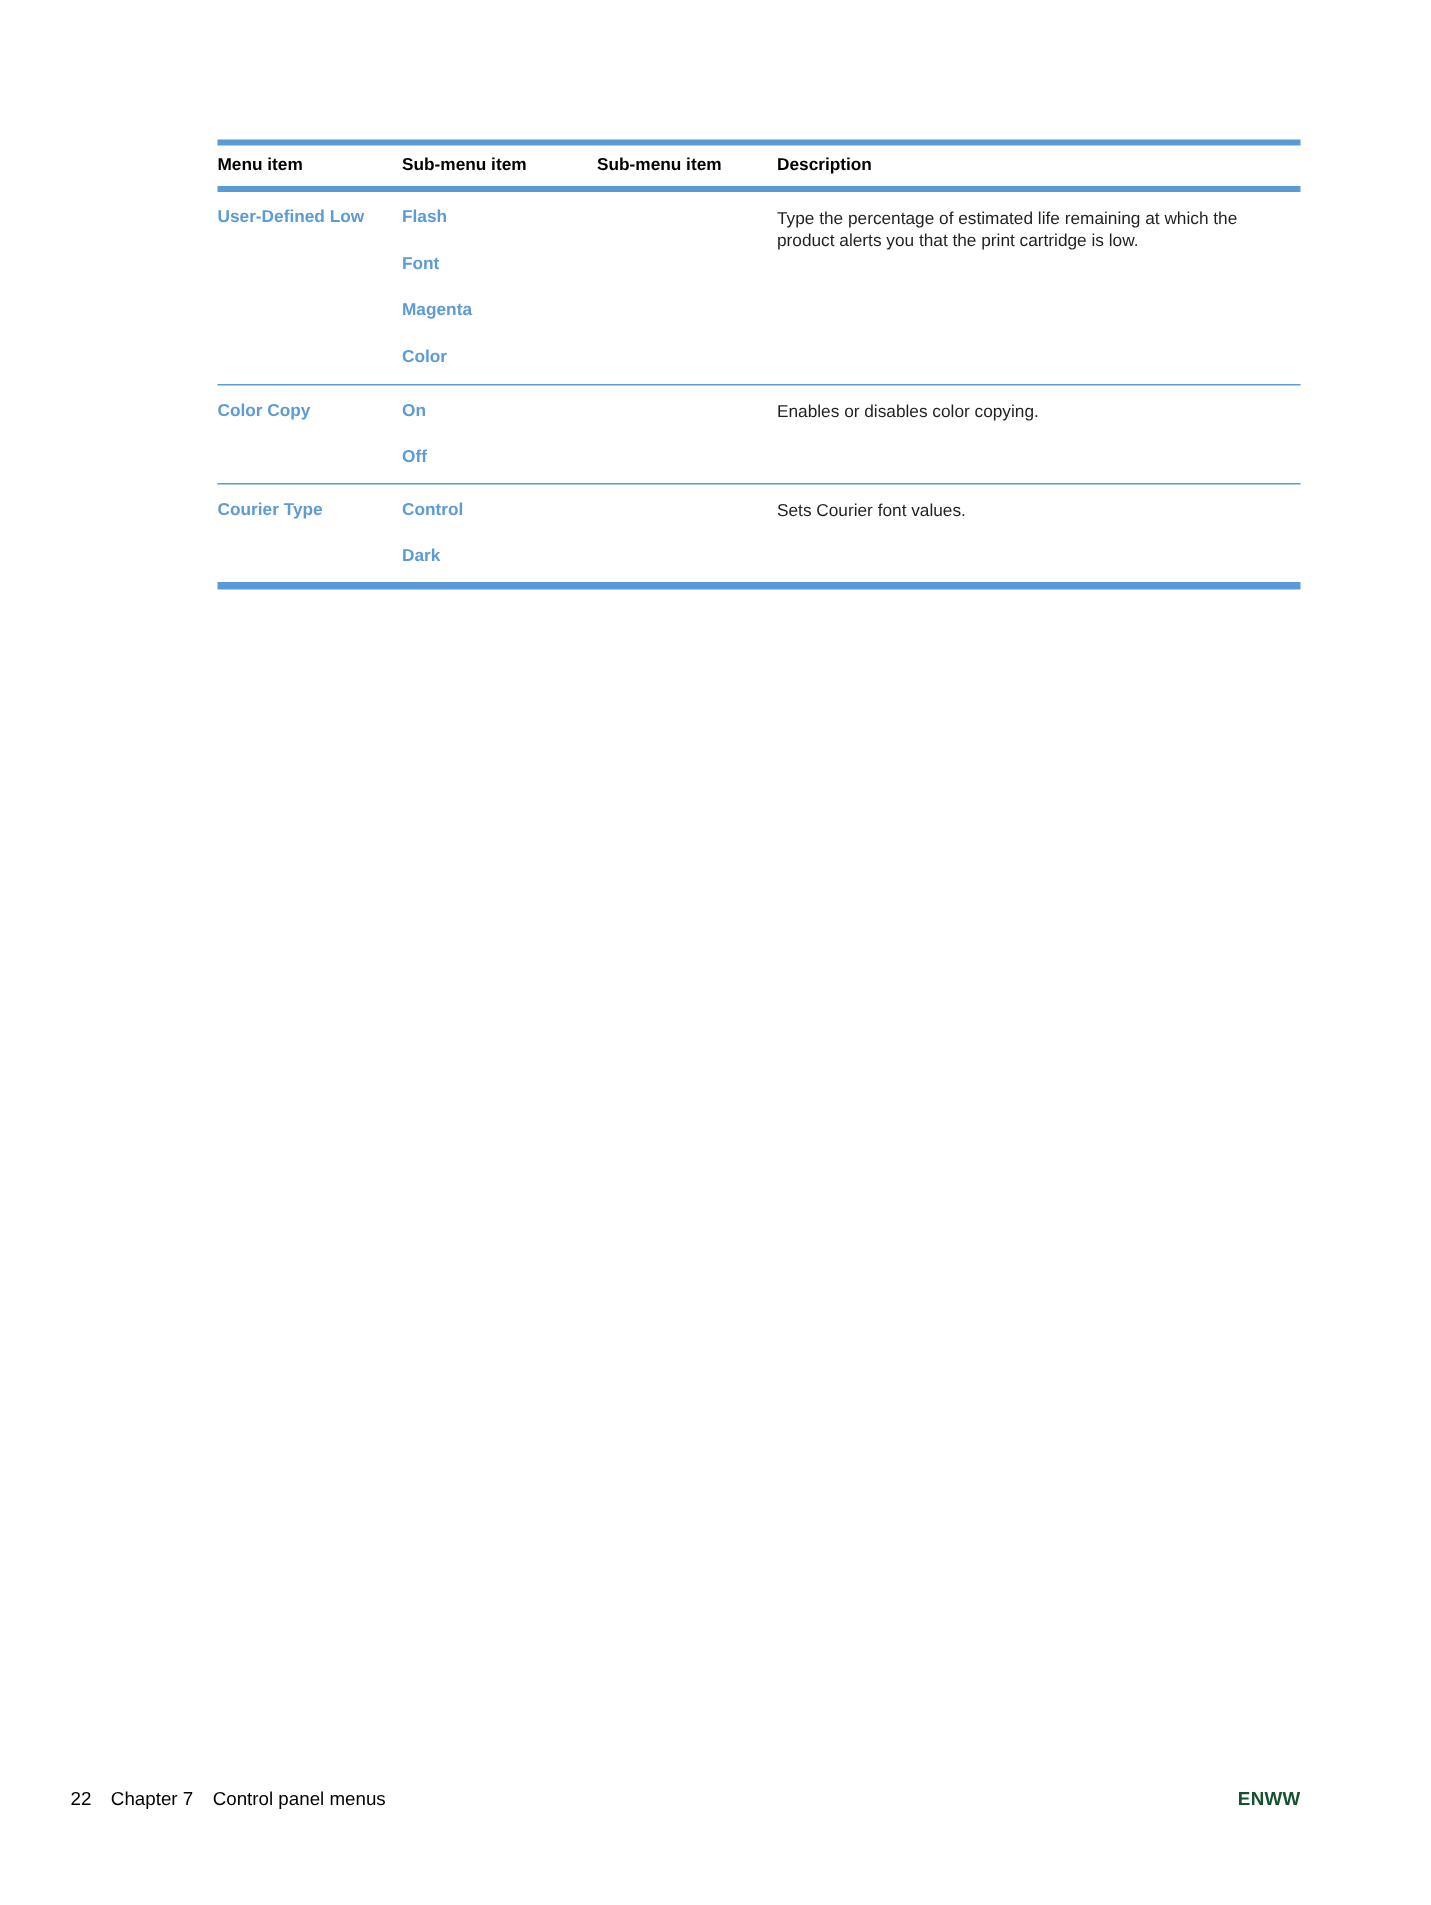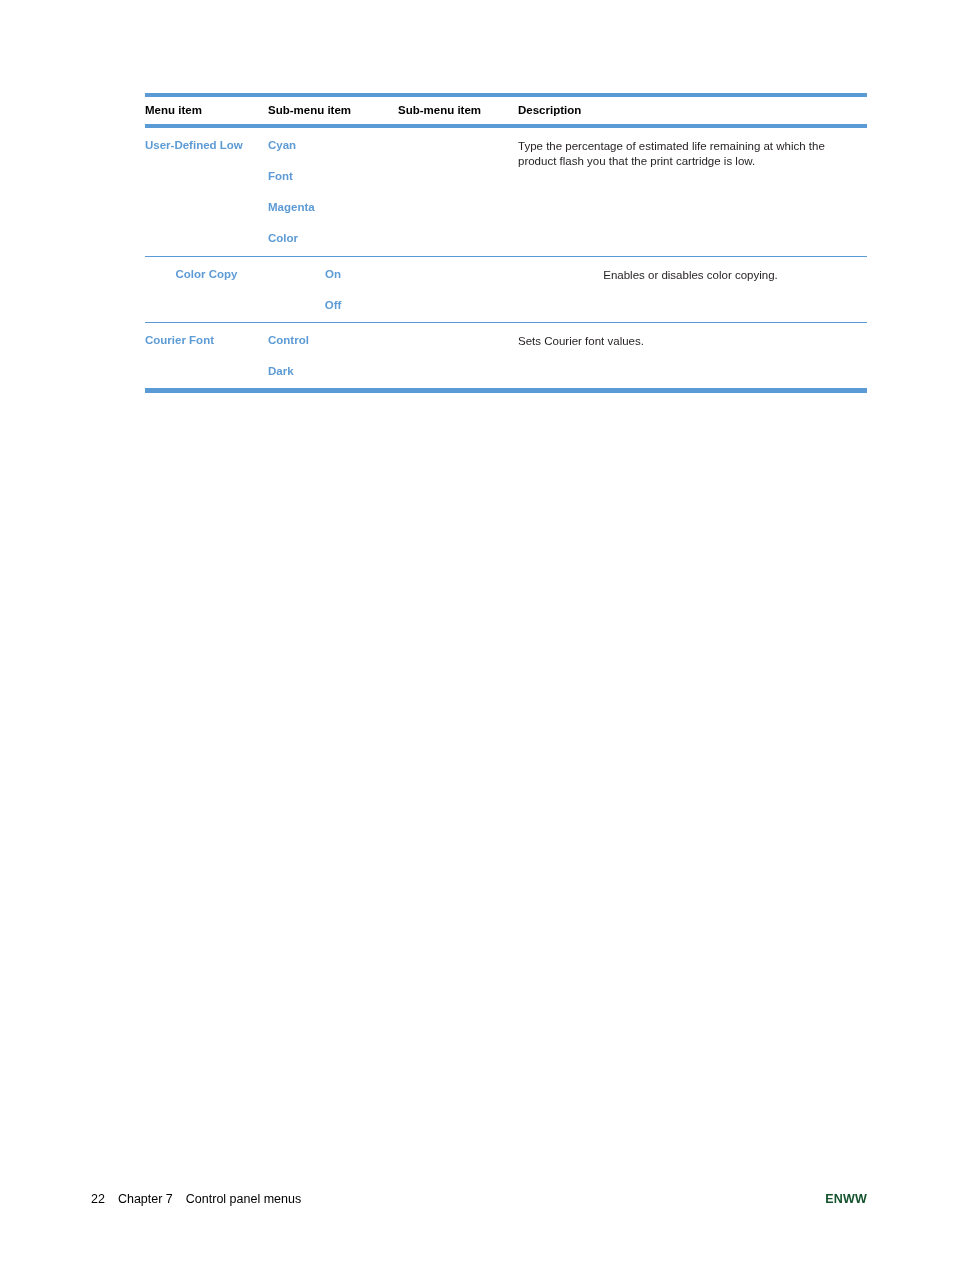--- a/index.html
+++ b/index.html
@@ -108,42 +108,42 @@
   .description {
     font-size: 11.5px;
     color: #231f20;
     line-height: 1.33;
     padding-right: 4px;
   }
 
   
   tr.row-0 .cell-inner { padding-bottom: 11px; }
   tr.row-1 .cell-inner { padding-bottom: 10px; }
-  tr.row-2 .cell-inner { padding-bottom: 10px; text-align: center; }
+  tr.row-2 .cell-inner { padding-bottom: 10px; }
   tr.row-3 .cell-inner { padding-bottom: 10px; }
 
   
   .page-footer {
     position: absolute;
     left: 47px;
     right: 87px;
     top: 1192px;
     height: 20px;
     display: flex;
     align-items: baseline;
     justify-content: space-between;
   }
   .footer-left {
     display: flex;
     align-items: baseline;
     font-size: 12.5px;
     color: #000000;
     white-space: nowrap;
   }
-  .footer-page-number { font-weight: normal; margin-right: 13px; margin-left: 44px; }
+  .footer-page-number { font-weight: normal; margin-right: 13px; }
   .footer-chapter { margin-right: 13px; }
   .footer-chapter-title { }
   .footer-right {
     font-size: 12.5px;
     font-weight: bold;
     color: #14532d;
     letter-spacing: 0.2px;
   }
 </style>
 </head>
@@ -185,33 +185,33 @@
 
         <tr class="data-row first row-0">
           <td>
             <div class="cell-inner">
               <div class="menu-item-label">User-Defined Low</div>
             </div>
           </td>
           <td>
             <div class="cell-inner">
               <ul class="sub-list">
-                <li class="sub-item">Cyan</li>
+                <li class="sub-item">Flash</li>
                 <li class="sub-item">Font</li>
                 <li class="sub-item">Magenta</li>
                 <li class="sub-item">Color</li>
               </ul>
             </div>
           </td>
           <td>
             <div class="cell-inner"></div>
           </td>
           <td>
             <div class="cell-inner">
-              <div class="description">Type the percentage of estimated life remaining at which the product flash you that the print cartridge is low.</div>
+              <div class="description">Type the percentage of estimated life remaining at which the product alerts you that the print cartridge is low.</div>
             </div>
           </td>
         </tr>
 
 
         <tr class="data-row row-2">
           <td>
             <div class="cell-inner">
               <div class="menu-item-label">Color Copy</div>
             </div>
@@ -230,21 +230,21 @@
           <td>
             <div class="cell-inner">
               <div class="description">Enables or disables color copying.</div>
             </div>
           </td>
         </tr>
 
         <tr class="data-row row-3">
           <td>
             <div class="cell-inner">
-              <div class="menu-item-label">Courier Font</div>
+              <div class="menu-item-label">Courier Type</div>
             </div>
           </td>
           <td>
             <div class="cell-inner">
               <ul class="sub-list">
                 <li class="sub-item">Control</li>
                 <li class="sub-item">Dark</li>
               </ul>
             </div>
           </td>

